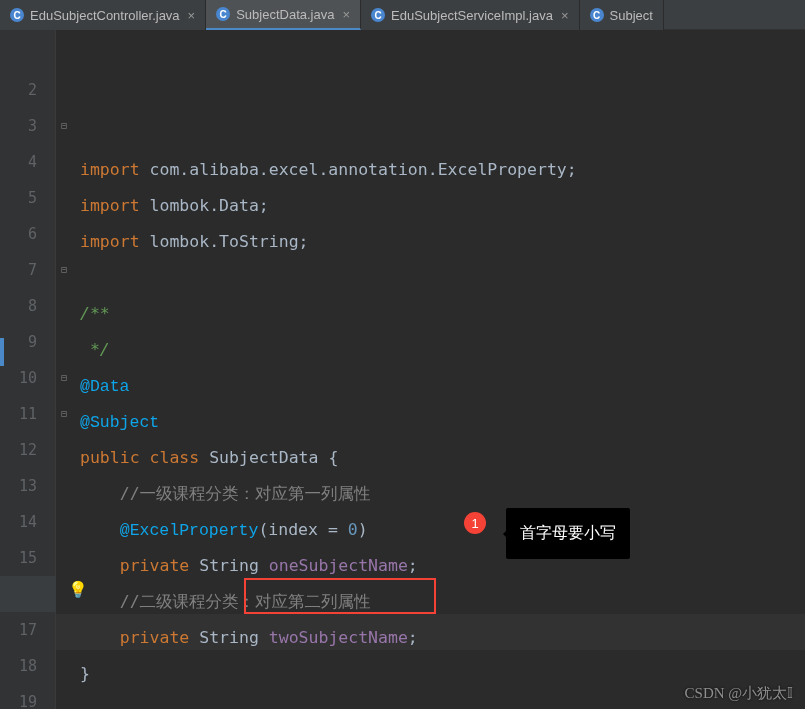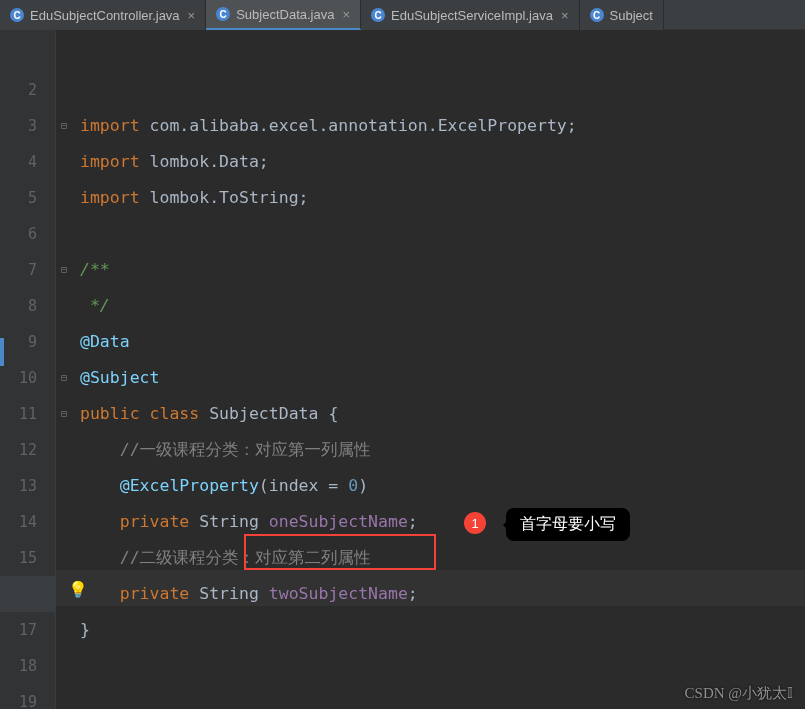--- a/index.html
+++ b/index.html
@@ -74,25 +74,26 @@
     line-height: 36px;
     text-align: center;
   }
   .foldglyph .g { height: 36px; }
   .code {
     flex: 1;
     padding: 6px 0 6px 24px;
     font-size: 16.5px;
     line-height: 36px;
     position: relative;
+    margin-top: 44px;
   }
   .codeline { height: 36px; white-space: pre; position: relative; }
   .kw { color: #cc7832; }
   .str, .type { color: #a9b7c6; }
-  .annot { color: #7dd3fc; }
+  .annot { color: #0ea5e9; font-family: Liberation Mono, monospace; }
   .num { color: #6897bb; }
   .comm-doc { color: #629755; font-style: italic; }
   .comm { color: #808080; }
   .classn { color: #a9b7c6; }
   .field { color: #9876aa; }
   .plain { color: #a9b7c6; }
   .punct { color: #a9b7c6; }
 
   .hl-line {
     position: absolute;
@@ -124,22 +125,22 @@
     display: inline-flex;
     align-items: center; justify-content: center;
     position: absolute;
   }
   .tooltip {
     position: absolute;
     background: #000;
     color: #fff;
     font-family: "Microsoft YaHei", Arial, sans-serif;
     font-size: 16px;
-    padding: 6px 14px;
-    border-radius: 8px;
+    padding: 15px 14px;
+    border-radius: 2px;
   }
   .tooltip::before {
     content: "";
     position: absolute;
     left: -8px;
     top: 50%;
     transform: translateY(-50%);
     border: 5px solid transparent;
     border-right-color: #000;
   }

